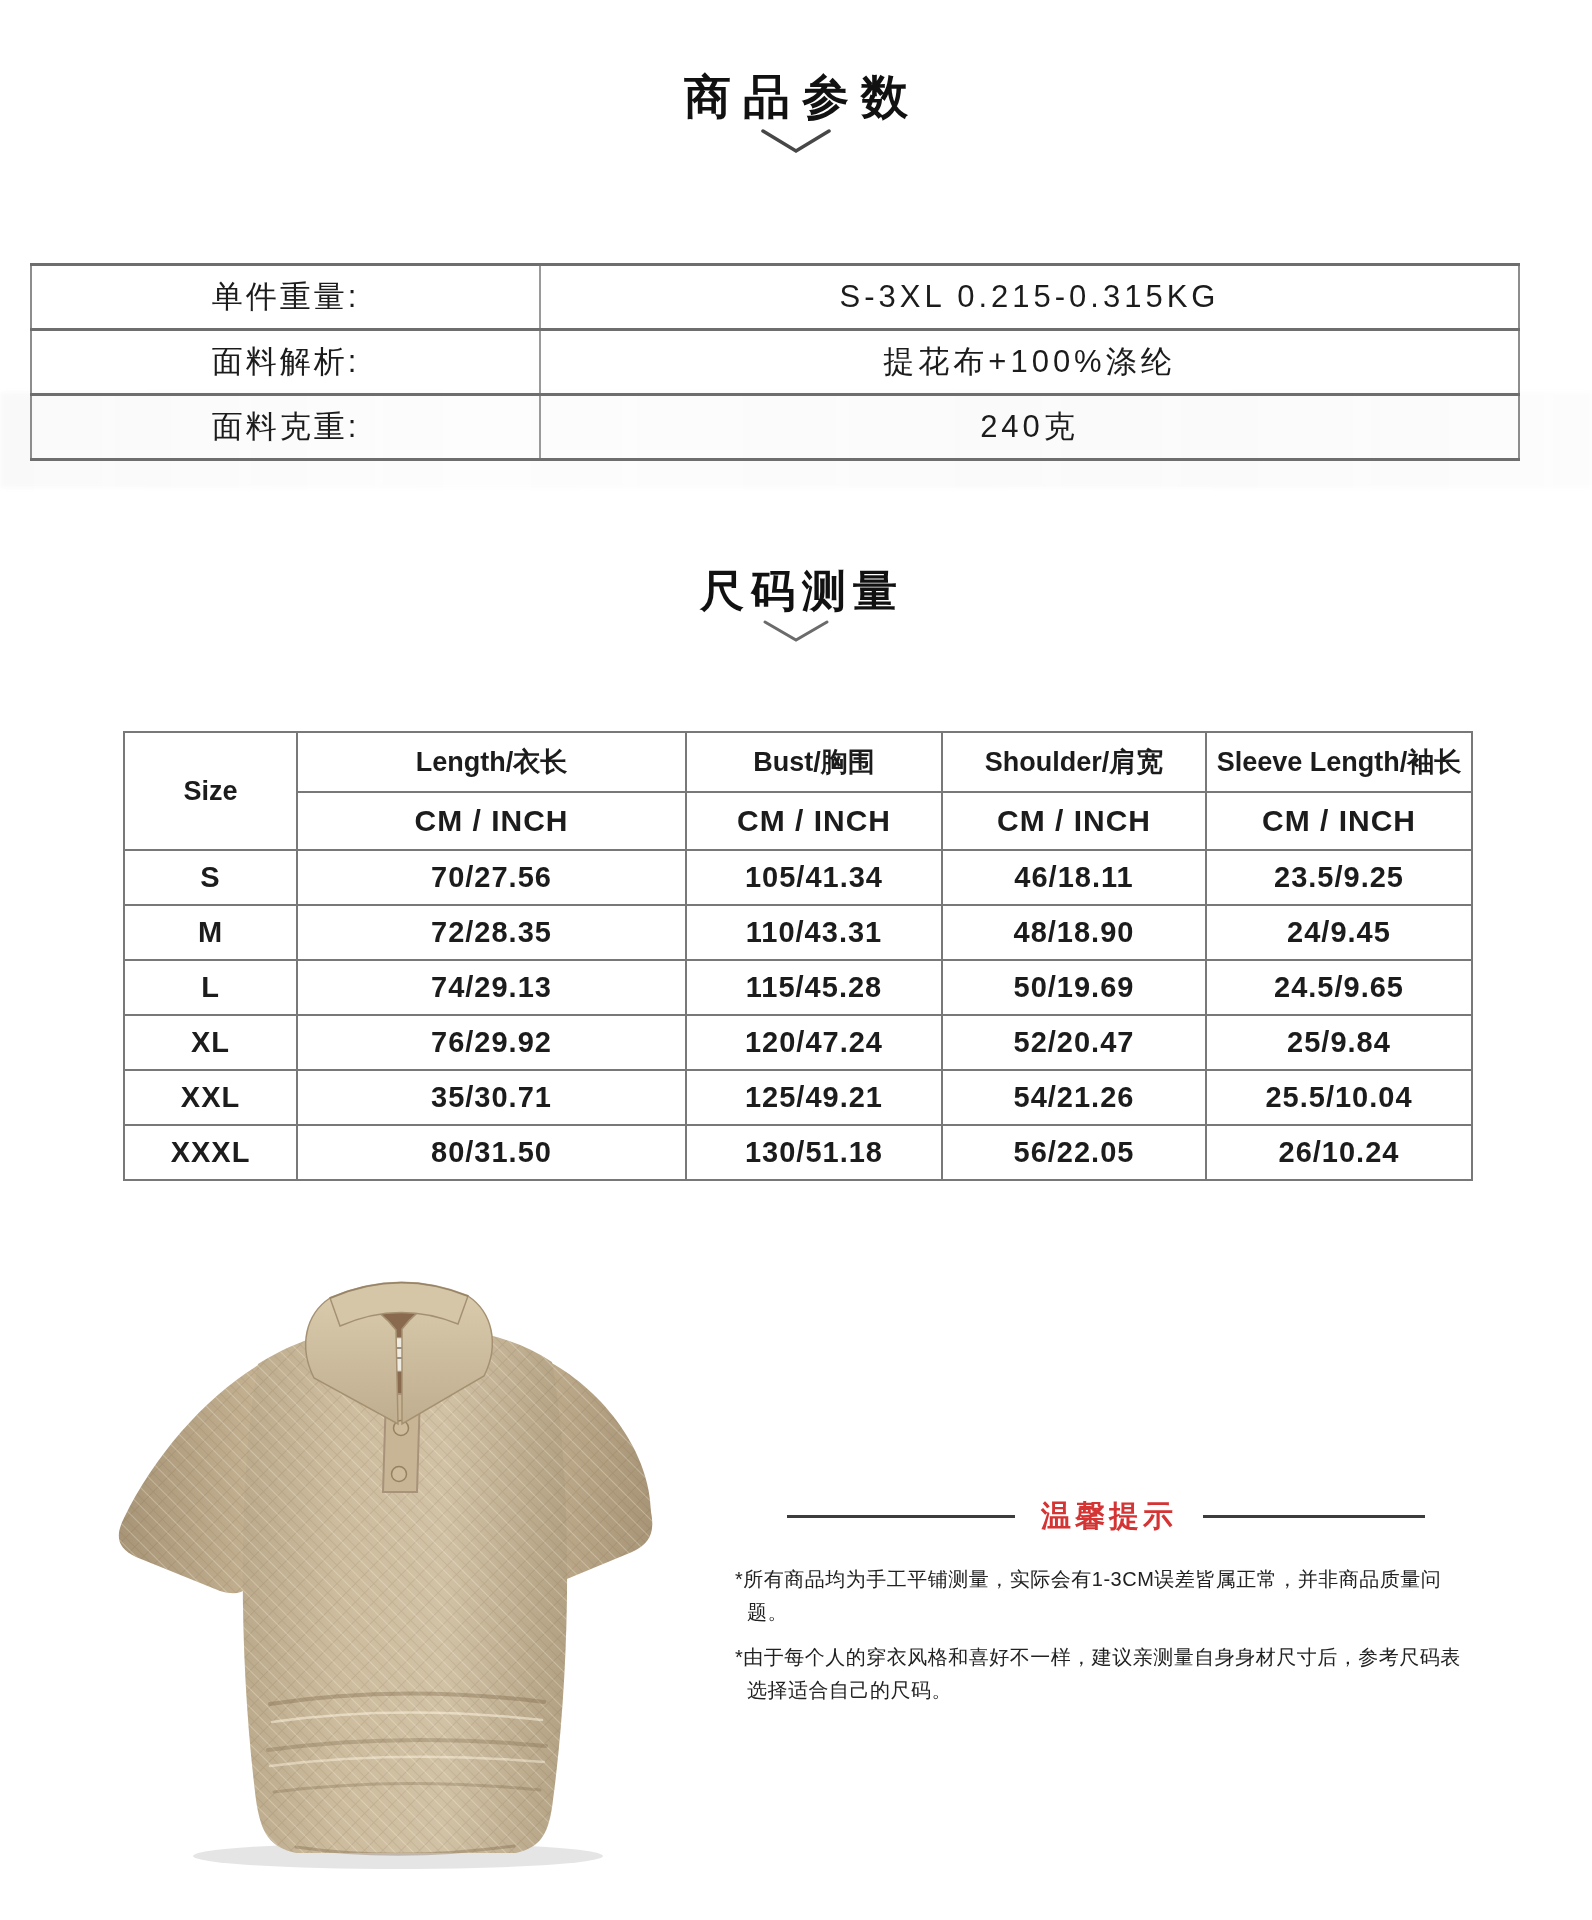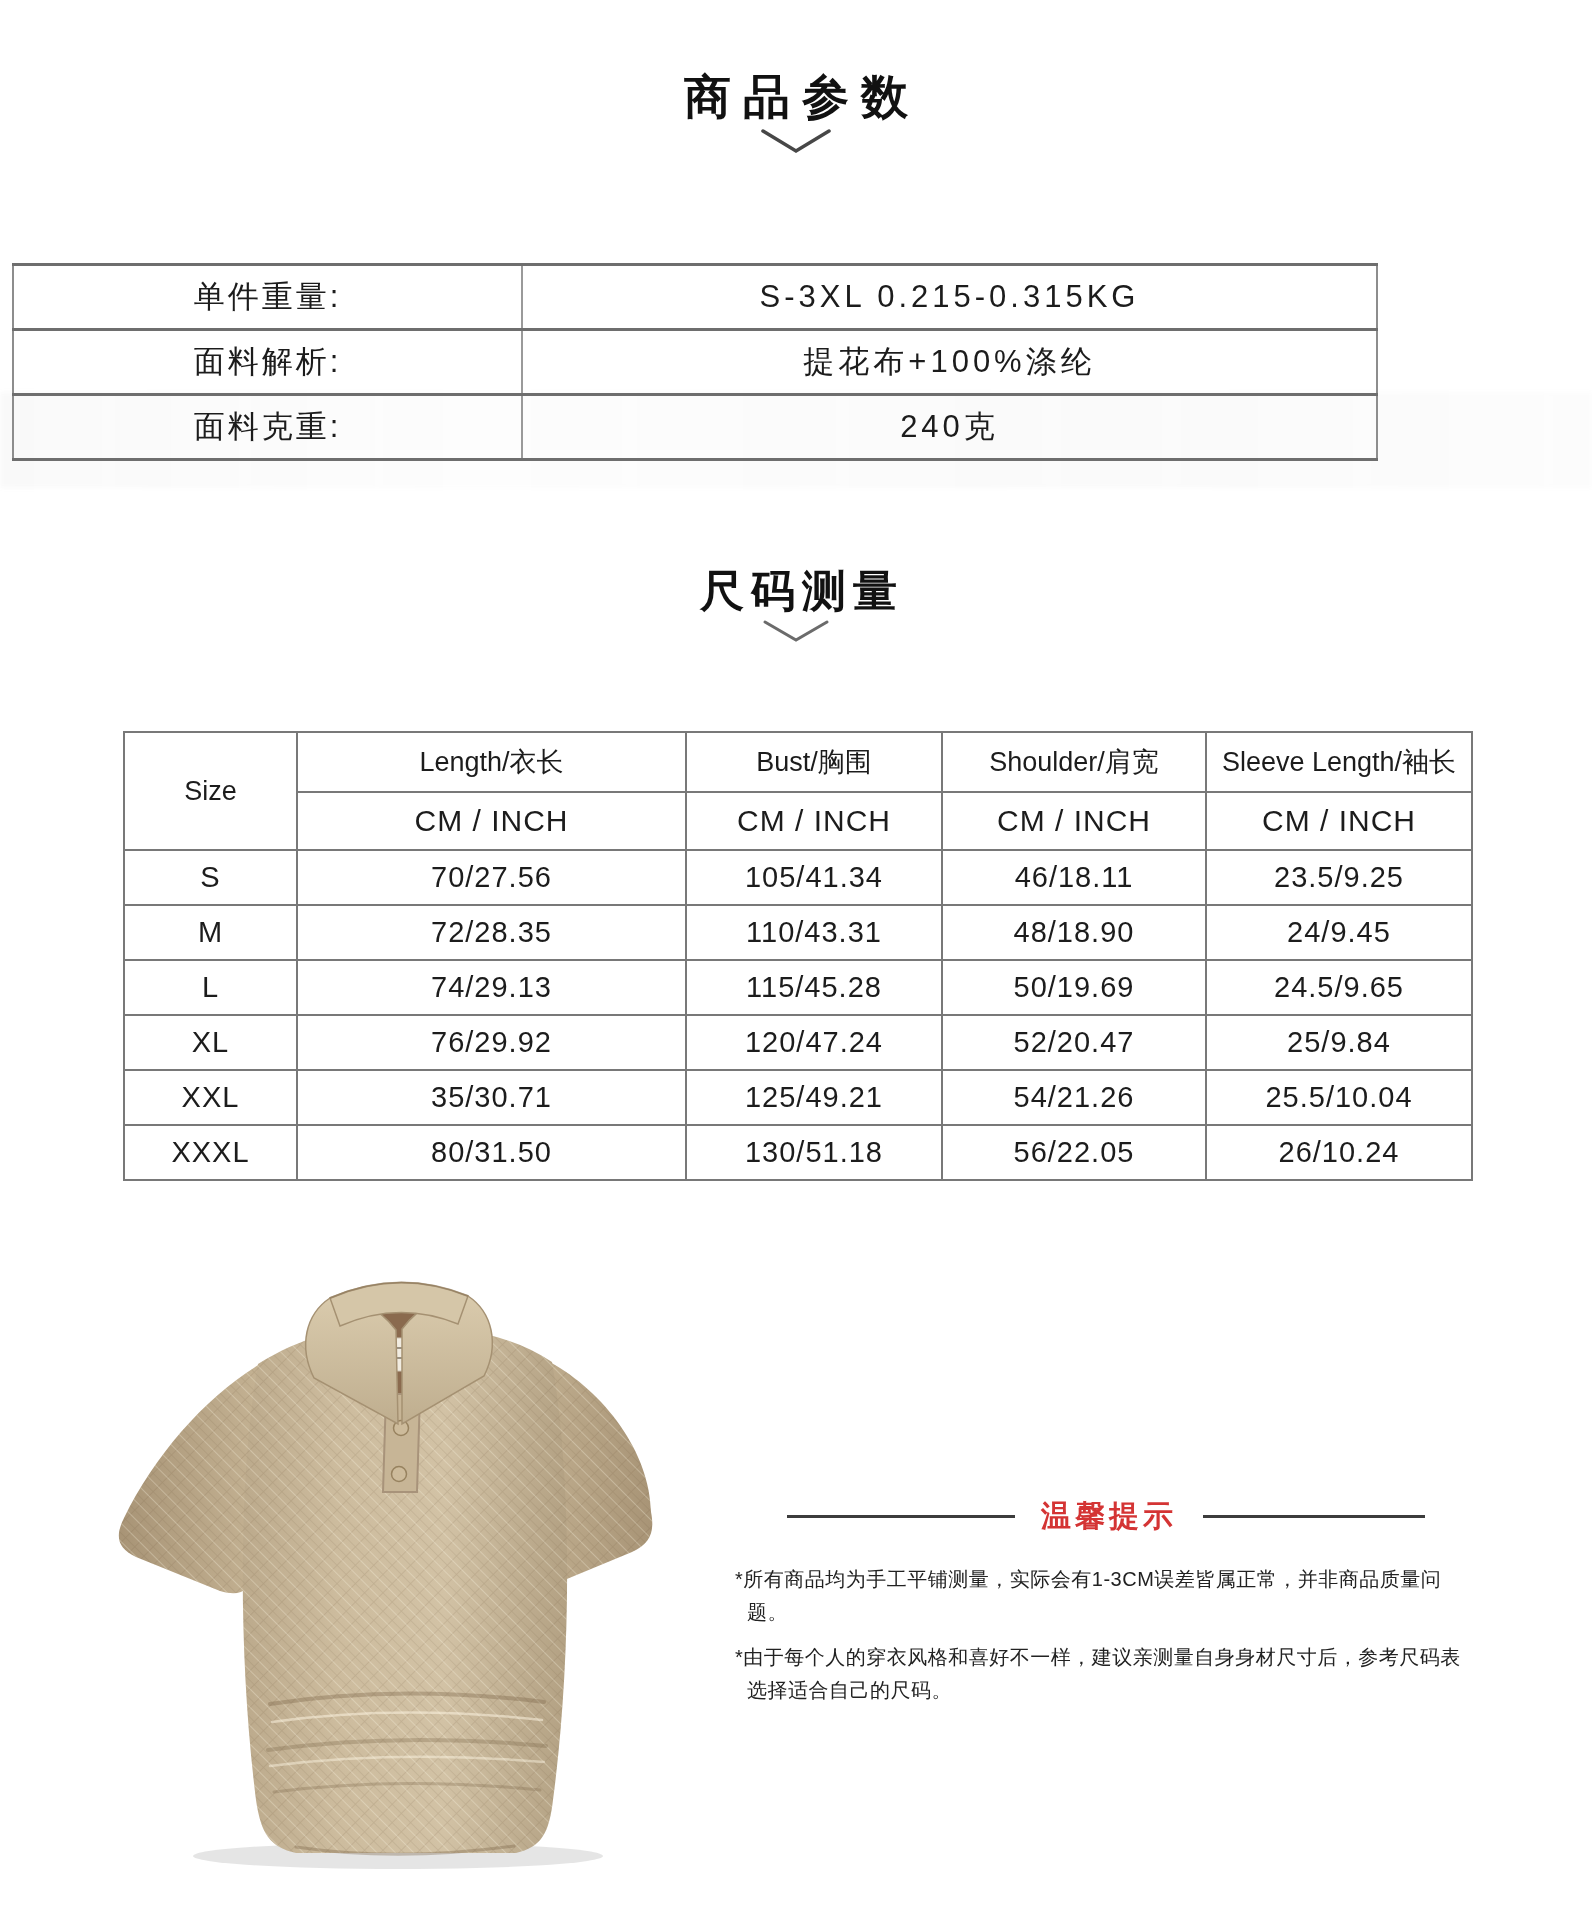--- a/index.html
+++ b/index.html
@@ -29,21 +29,21 @@
 
   
   #noise-band {
     left: 0; top: 392px; width: 1592px; height: 96px;
     background: linear-gradient(90deg, rgba(130,130,130,.045), rgba(130,130,130,.015) 30%, rgba(130,130,130,.04) 70%, rgba(130,130,130,.02));
     filter: blur(2px);
   }
 
   
   #params-table {
-    left: 12px; top: 263px; width: 1366px;
+    left: 30px; top: 263px; width: 1490px;
     border-collapse: collapse; table-layout: fixed;
   }
   #params-table td {
     border-top: 3px solid #6e6e6e;
     border-bottom: 3px solid #6e6e6e;
     height: 60px;
     font-size: 31px;
     font-weight: 500;
     text-align: center;
     vertical-align: middle;
@@ -57,21 +57,21 @@
   #params-table { border-left: 2px solid #8d8d8d; border-right: 2px solid #8d8d8d; }
 
   
   #size-table {
     left: 123px; top: 731px; width: 1348px;
     border-collapse: collapse; table-layout: fixed;
   }
   #size-table th, #size-table td {
     border: 2px solid #787878;
     text-align: center; vertical-align: middle;
-    font-weight: 400;
+    font-weight: 700;
   }
   #size-table thead tr.hdr1 th { height: 56px; font-size: 27px; }
   #size-table thead tr.hdr2 th { height: 54px; font-size: 30px; letter-spacing: 1px; }
   #size-table th.size-hd { font-size: 29px; }
   #size-table tbody td { height: 51px; font-size: 29px; letter-spacing: 1px; }
 
   
   #tips { left: 735px; top: 1496px; width: 742px; }
   #tips-head { display: flex; align-items: center; justify-content: center; }
   .tip-line { height: 3px; background: #3c3c3c; flex: 0 0 228px; }

